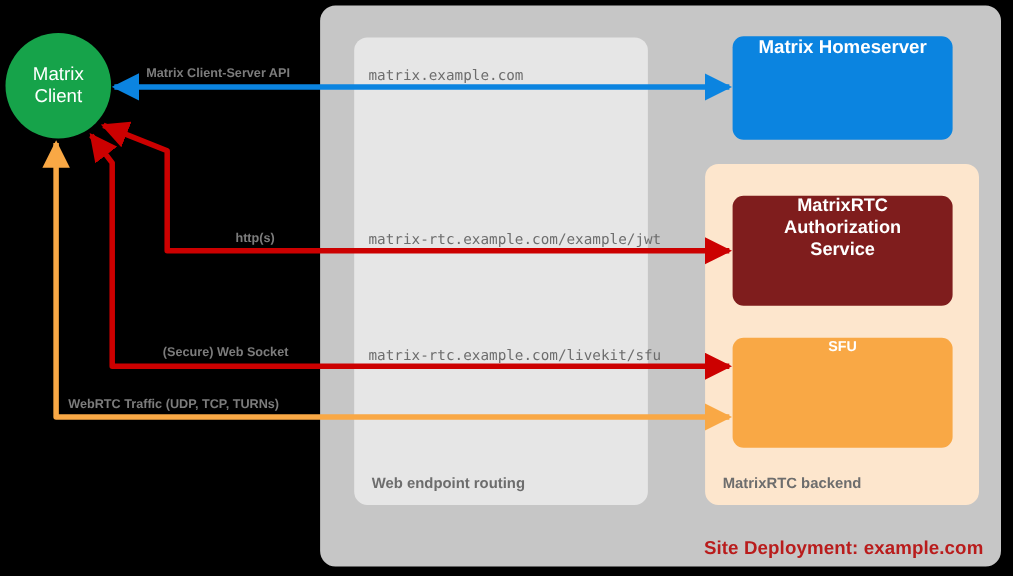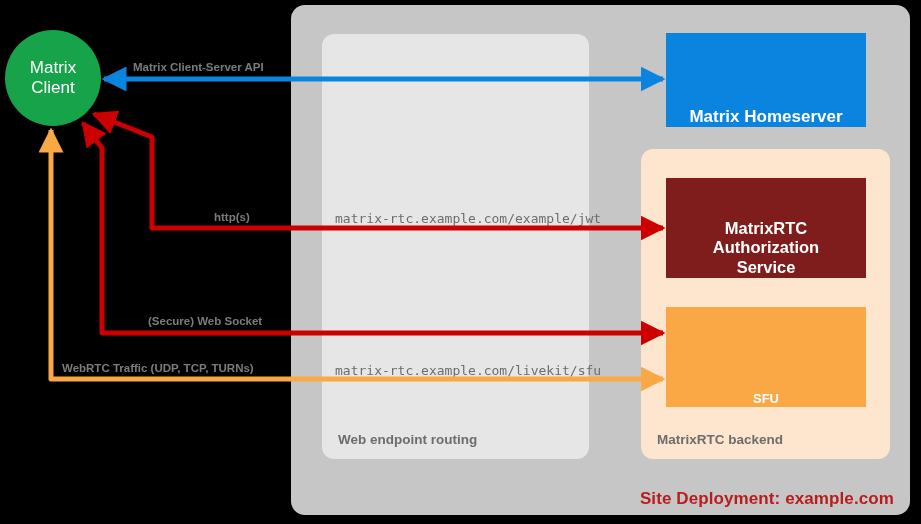--- a/index.html
+++ b/index.html
@@ -39,22 +39,22 @@
 
   
   .client-circle {
     position: absolute; left: 5px; top: 30px; width: 96px; height: 96px;
     border-radius: 50%; background: #16a34a;
     display: flex; flex-direction: column; align-items: center; justify-content: center;
     color: #ffffff; font-size: 17px; font-weight: normal; line-height: 1.15;
     text-align: center;
   }
   .node {
-    position: absolute; border-radius: 0;
-    display: flex; align-items: flex-end; justify-content: center;
+    position: absolute; border-radius: 10px;
+    display: flex; align-items: flex-start; justify-content: center;
     color: #ffffff; font-weight: bold; text-align: center; line-height: 1.2;
   }
   .node-homeserver {
     left: 666px; top: 33px; width: 200px; height: 94px;
     background: #0b84e0; font-size: 17px;
   }
   .node-auth {
     left: 666px; top: 178px; width: 200px; height: 100px;
     background: #7f1d1d; font-size: 16.5px;
   }
@@ -63,21 +63,21 @@
     background: #f9a845; font-size: 13px;
   }
 
   
   .endpoint {
     position: absolute; font-family: "DejaVu Sans Mono", monospace;
     font-size: 13px; color: #6d6d6d; white-space: nowrap;
   }
   .ep-matrix { left: 335px; top: 62px; }
   .ep-jwt    { left: 335px; top: 211px; }
-  .ep-sfu    { left: 335px; top: 316px; margin-top: 47px; }
+  .ep-sfu    { left: 335px; top: 316px; }
 
   
   .conn-label {
     position: absolute; font-size: 11.5px; font-weight: bold;
     color: #7c7c7c; white-space: nowrap;
   }
   .cl-csapi   { left: 133px; top: 61px; }
   .cl-https   { left: 214px; top: 211px; }
   .cl-ws      { left: 148px; top: 315px; }
   .cl-webrtc  { left: 62px;  top: 362px; }
@@ -95,20 +95,21 @@
   </div>
 
   <div class="web-routing-box">
     <span class="web-routing-label">Web endpoint routing</span>
   </div>
 
   <div class="rtc-backend-box">
     <span class="rtc-backend-label">MatrixRTC backend</span>
   </div>
 
+  <div class="endpoint ep-matrix">matrix.example.com</div>
   <div class="endpoint ep-jwt">matrix-rtc.example.com/example/jwt</div>
   <div class="endpoint ep-sfu">matrix-rtc.example.com/livekit/sfu</div>
 
   <svg id="wires" viewBox="0 0 921 524" xmlns="http://www.w3.org/2000/svg">
     <defs>
       <marker id="ah-blue" viewBox="0 0 10 10" refX="9" refY="5" markerWidth="5" markerHeight="5" orient="auto-start-reverse">
         <path d="M0,0 L10,5 L0,10 z" fill="#0b84e0"></path>
       </marker>
       <marker id="ah-red" viewBox="0 0 10 10" refX="9" refY="5" markerWidth="5" markerHeight="5" orient="auto-start-reverse">
         <path d="M0,0 L10,5 L0,10 z" fill="#cc0000"></path>

